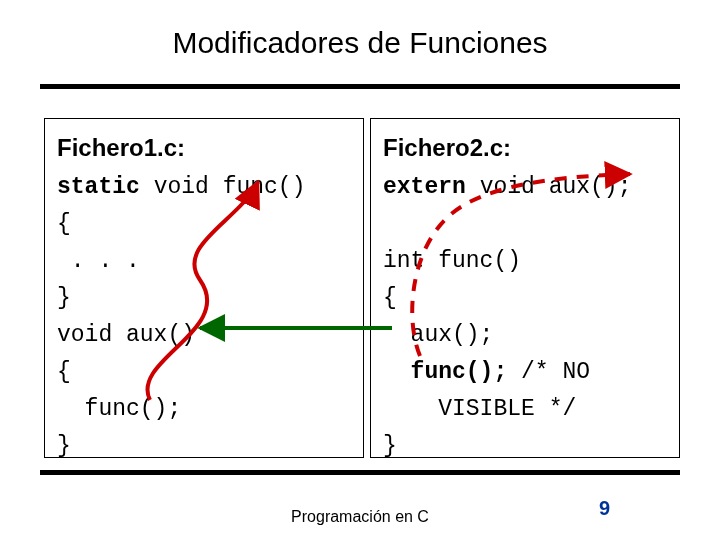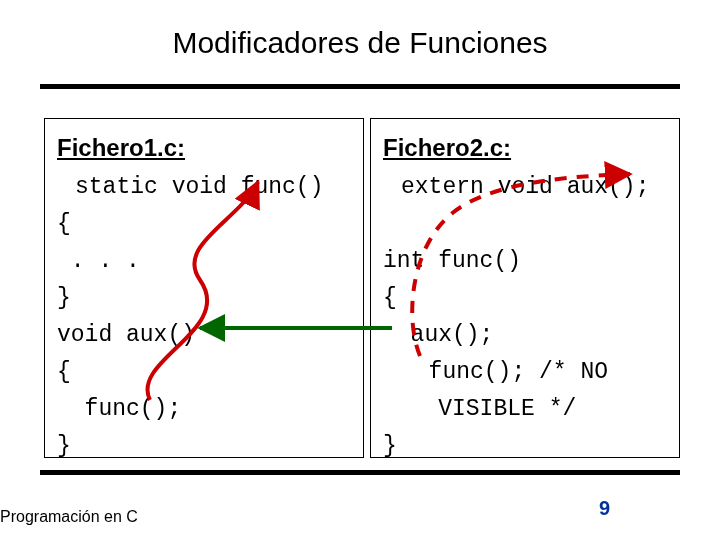--- a/index.html
+++ b/index.html
@@ -61,33 +61,32 @@
     top: 118px;
     width: 310px;
     height: 340px;
   }
   .code {
     font-family: "Courier New", Courier, monospace;
     font-size: 23px;
     line-height: 37px;
     white-space: pre;
   }
-  .b { font-weight: normal; margin-left: 18px; }
+  .b { font-weight: bold; }
   .header-line {
     font-family: Arial, Helvetica, sans-serif;
     font-weight: bold;
     font-size: 24px;
-    text-decoration: underline;
   }
   .footer {
     position: absolute;
     left: 0;
     width: 720px;
     bottom: 14px;
-    text-align: left;
+    text-align: center;
     font-size: 16px;
   }
   .pagenum {
     position: absolute;
     right: 22px;
     bottom: 20px;
     font-size: 20px;
     font-weight: bold;
     color: #003399;
   }

